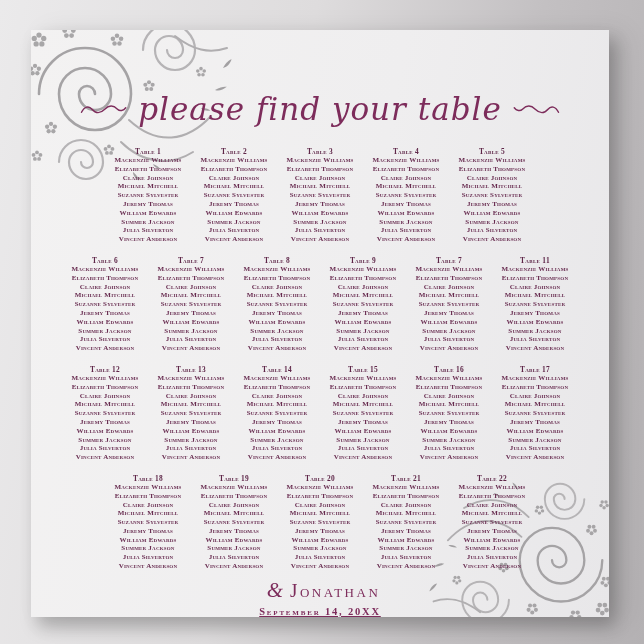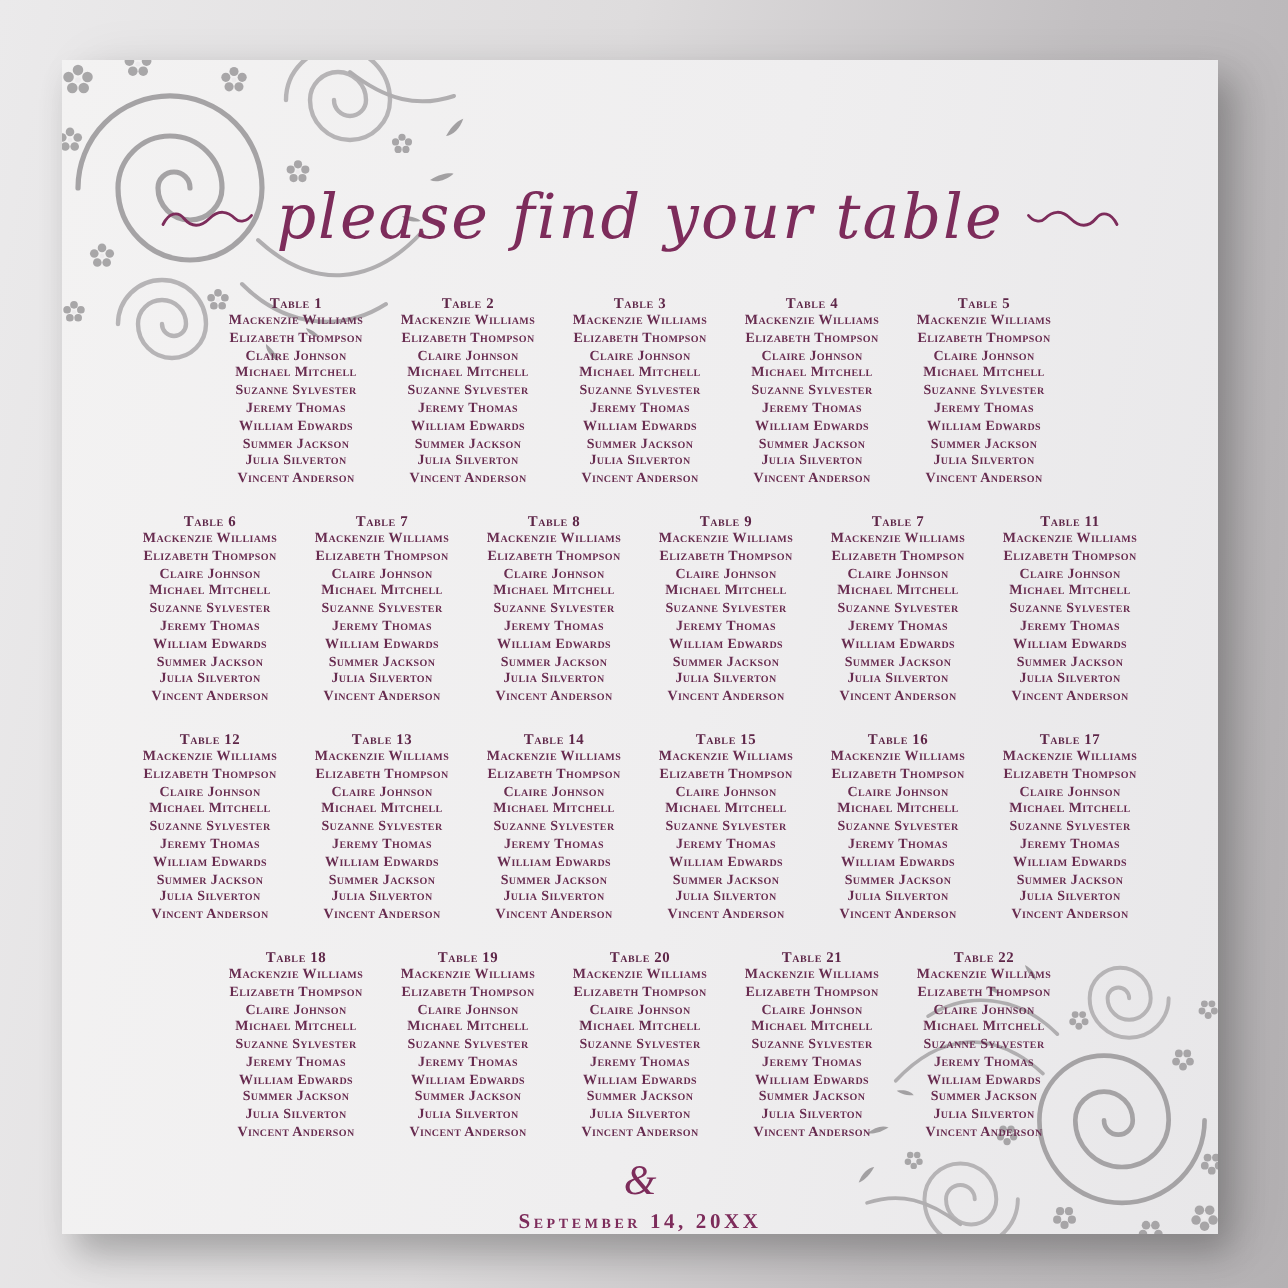--- a/index.html
+++ b/index.html
@@ -49,21 +49,21 @@
   }
 
   .footer{margin-top:7px;text-align:center;z-index:2;}
   .couple{
     font-variant:small-caps;font-size:19px;letter-spacing:2.5px;color:#7d2c5b;
     display:flex;align-items:baseline;justify-content:center;
   }
   .amp{font-style:italic;font-size:21px;margin:0 7px;letter-spacing:0;}
   .date-line{
     margin-top:3px;font-variant:small-caps;font-size:10.5px;letter-spacing:1.8px;
-    color:#7d2c5b;font-weight:600;
+    color:#7d2c5b;font-weight:600;text-decoration:underline;
   }
 </style>
 </head>
 <body>
 
 <svg width="0" height="0" style="position:absolute" aria-hidden="true">
   <defs>
     <g id="flw">
       <g class="petals">
         <circle cx="0" cy="-4.5" r="2.4"></circle>
@@ -415,17 +415,18 @@
           <div class="guest">Summer Jackson</div>
           <div class="guest">Julia Silverton</div>
           <div class="guest">Vincent Anderson</div>
         </div>
       </div>
     </div>
 
   <div class="footer">
     <div class="couple">
       <span class="amp">&amp;</span>
+      <span>Jonathan</span>
     </div>
     <div class="date-line">September 14, 20XX</div>
   </div>
 
 </div>
 
 </body></html>

